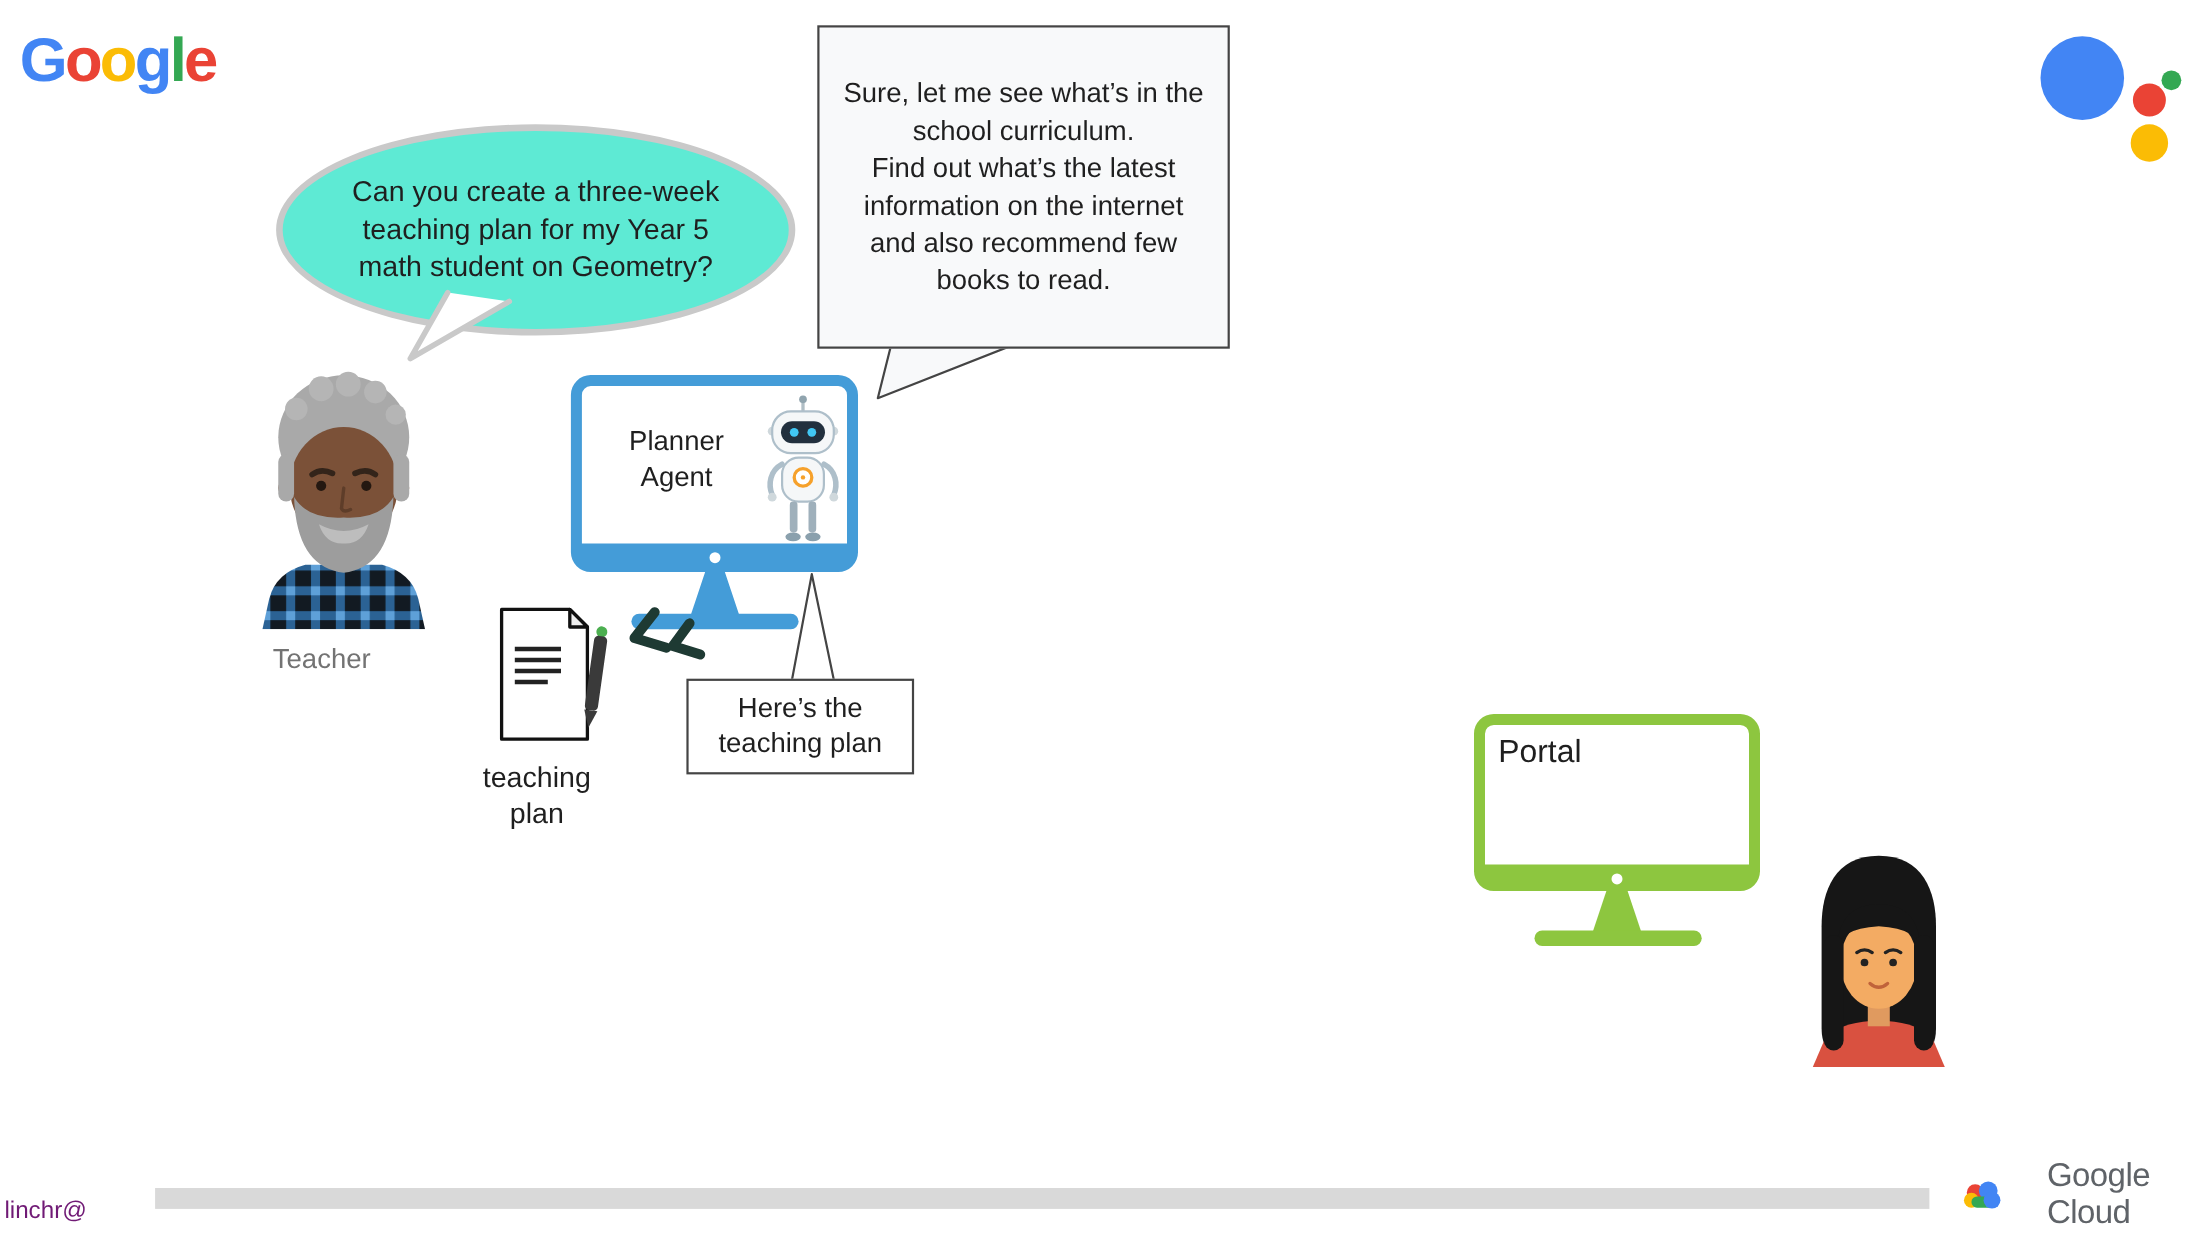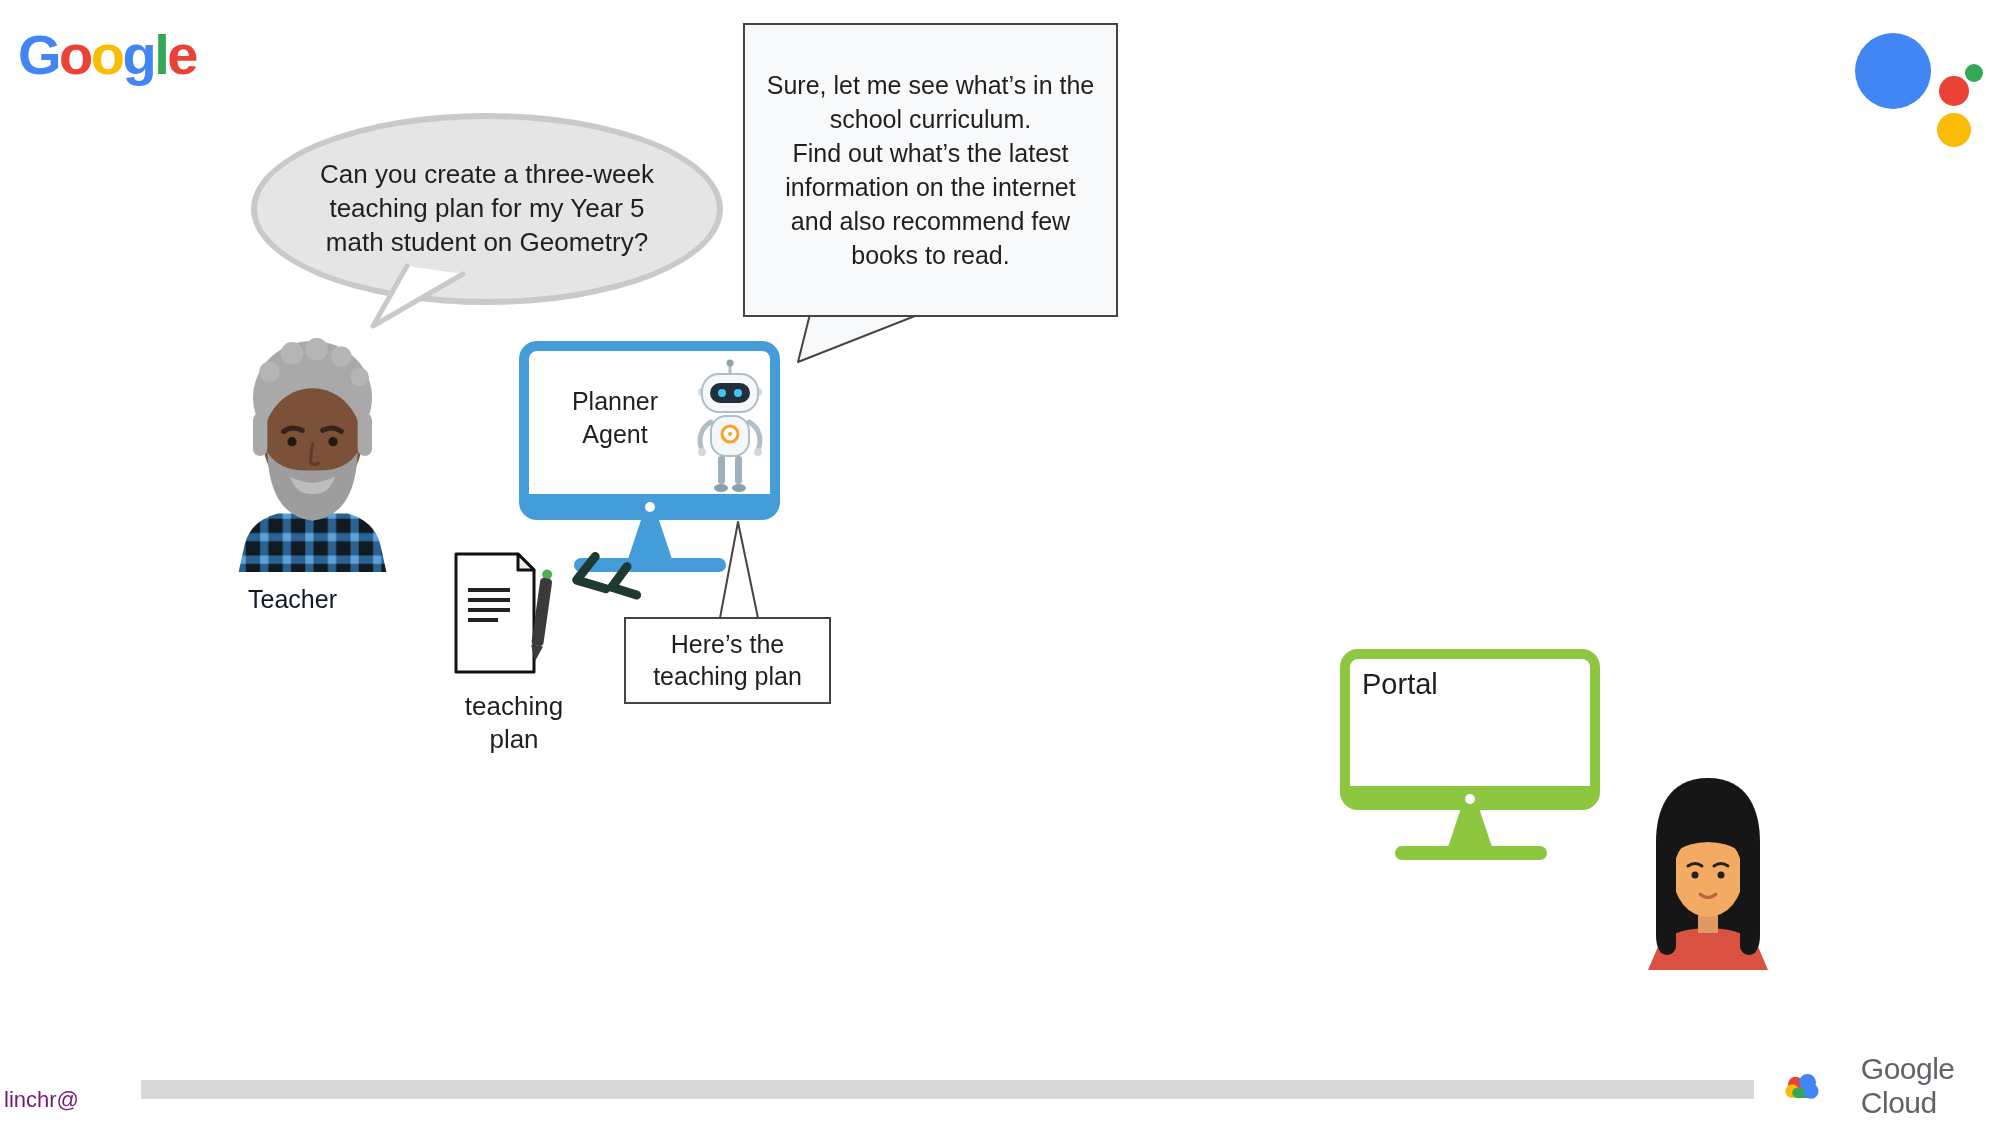--- a/index.html
+++ b/index.html
@@ -13,21 +13,21 @@
 
   
   .assistant { left:1848px; top:28px; width:140px; height:125px; }
   .dot { position:absolute; border-radius:50%; }
   .dot-blue  { left:7px;   top:5px;  width:76px; height:76px; background:#4285F4; }
   .dot-green { left:117px; top:36px; width:18px; height:18px; background:#34A853; }
   .dot-red   { left:91px;  top:48px; width:30px; height:30px; background:#EA4335; }
   .dot-yellow{ left:89px;  top:85px; width:34px; height:34px; background:#FBBC05; }
 
   
-  .bubble-ellipse { left:251px; top:113px; width:472px; height:192px; background:#e5e5e5;
+  .bubble-ellipse { left:251px; top:113px; width:472px; height:192px; background:#5eead4;
     border:6px solid #c9c9c9; border-radius:50%; display:flex; align-items:center; justify-content:center;
     text-align:center; font-size:26px; line-height:1.3; white-space:pre-line; z-index:2; }
   .tail-ellipse { left:345px; top:262px; z-index:3; }
 
   
   .response-bubble { left:743px; top:23px; width:375px; height:294px; background:#f8f9fa;
     border:2px solid #444; display:flex; align-items:center; justify-content:center; text-align:center;
     font-size:25px; line-height:1.36; white-space:pre-line; z-index:2; padding:0 0; }
   .tail-response { left:780px; top:314px; z-index:1; }
 
@@ -49,25 +49,25 @@
   .base-green { left:1395px; top:846px; width:152px; height:14px; background:#8DC63F; border-radius:7px; }
 
   .planner-label { left:540px; top:385px; width:150px; text-align:center; font-size:25px; line-height:1.3; white-space:pre-line; z-index:2; }
   .portal-label  { left:1362px; top:668px; font-size:29px; z-index:2;text-align:right; }
 
   .robot { left:688px; top:358px; z-index:3; }
   .click-gesture { left:572px; top:550px; z-index:1; }
 
   
   .doc-icon { left:448px; top:548px; }
-  .plan-label { left:429px; top:690px; width:170px; text-align:center; font-size:26px; line-height:1.25; white-space:pre-line; }
+  .plan-label { left:403px; top:690px; width:170px; text-align:center; font-size:26px; line-height:1.25; white-space:pre-line; }
 
   
   .teacher-avatar { left:230px; top:300px; }
-  .teacher-label { left:210px; top:585px; width:165px; text-align:center; font-size:25px; color:#0f172a; }
+  .teacher-label { left:210px; top:585px; width:165px; text-align:center; font-size:25px; color:#737373; }
   .student-avatar { left:1638px; top:770px; }
 
   
   .username { left:4px; top:1087px; font-size:22px; color:#701a75; }
   .progress-bar { left:141px; top:1080px; width:1613px; height:19px; background:#d9d9d9; }
   .gcloud { left:1782px; top:1064px; display:flex; align-items:center; gap:10px; height:44px; }
   .gcloud-label { font-size:30px; color:#5f6368; letter-spacing:-0.5px;margin-left:28px; }
 </style>
 </head>
 <body>

